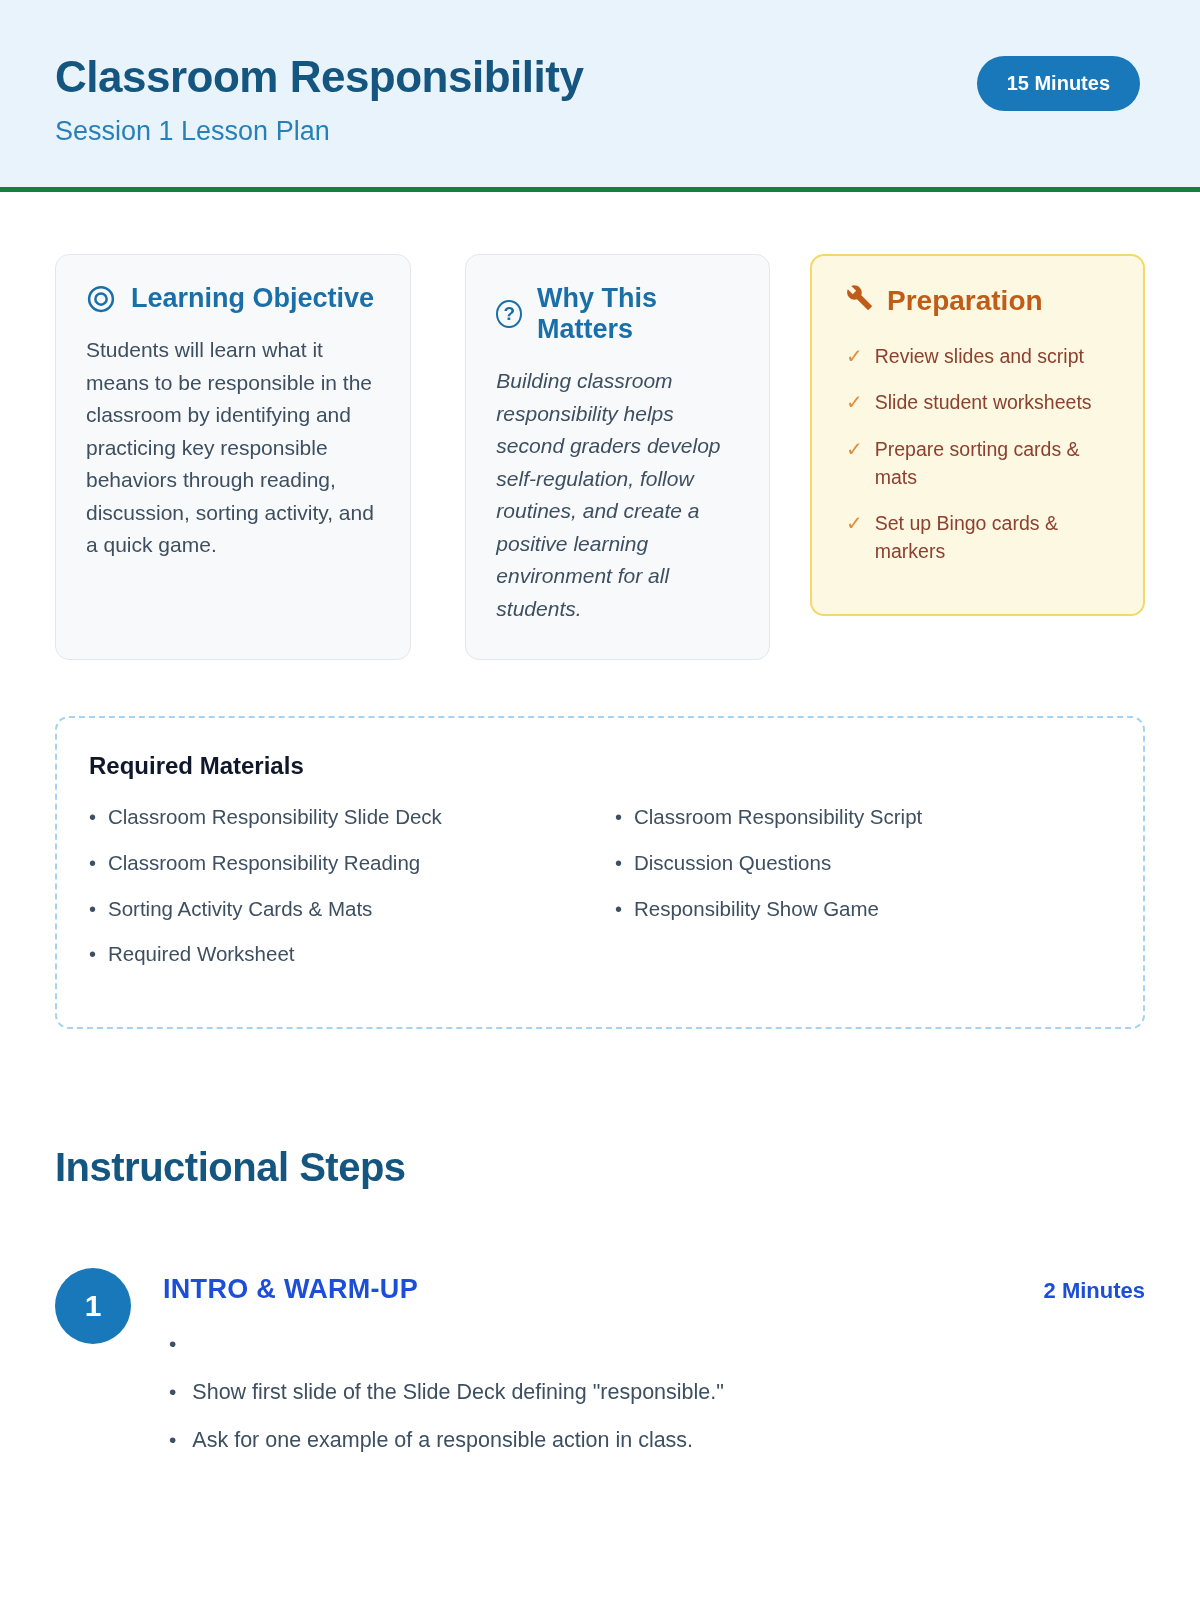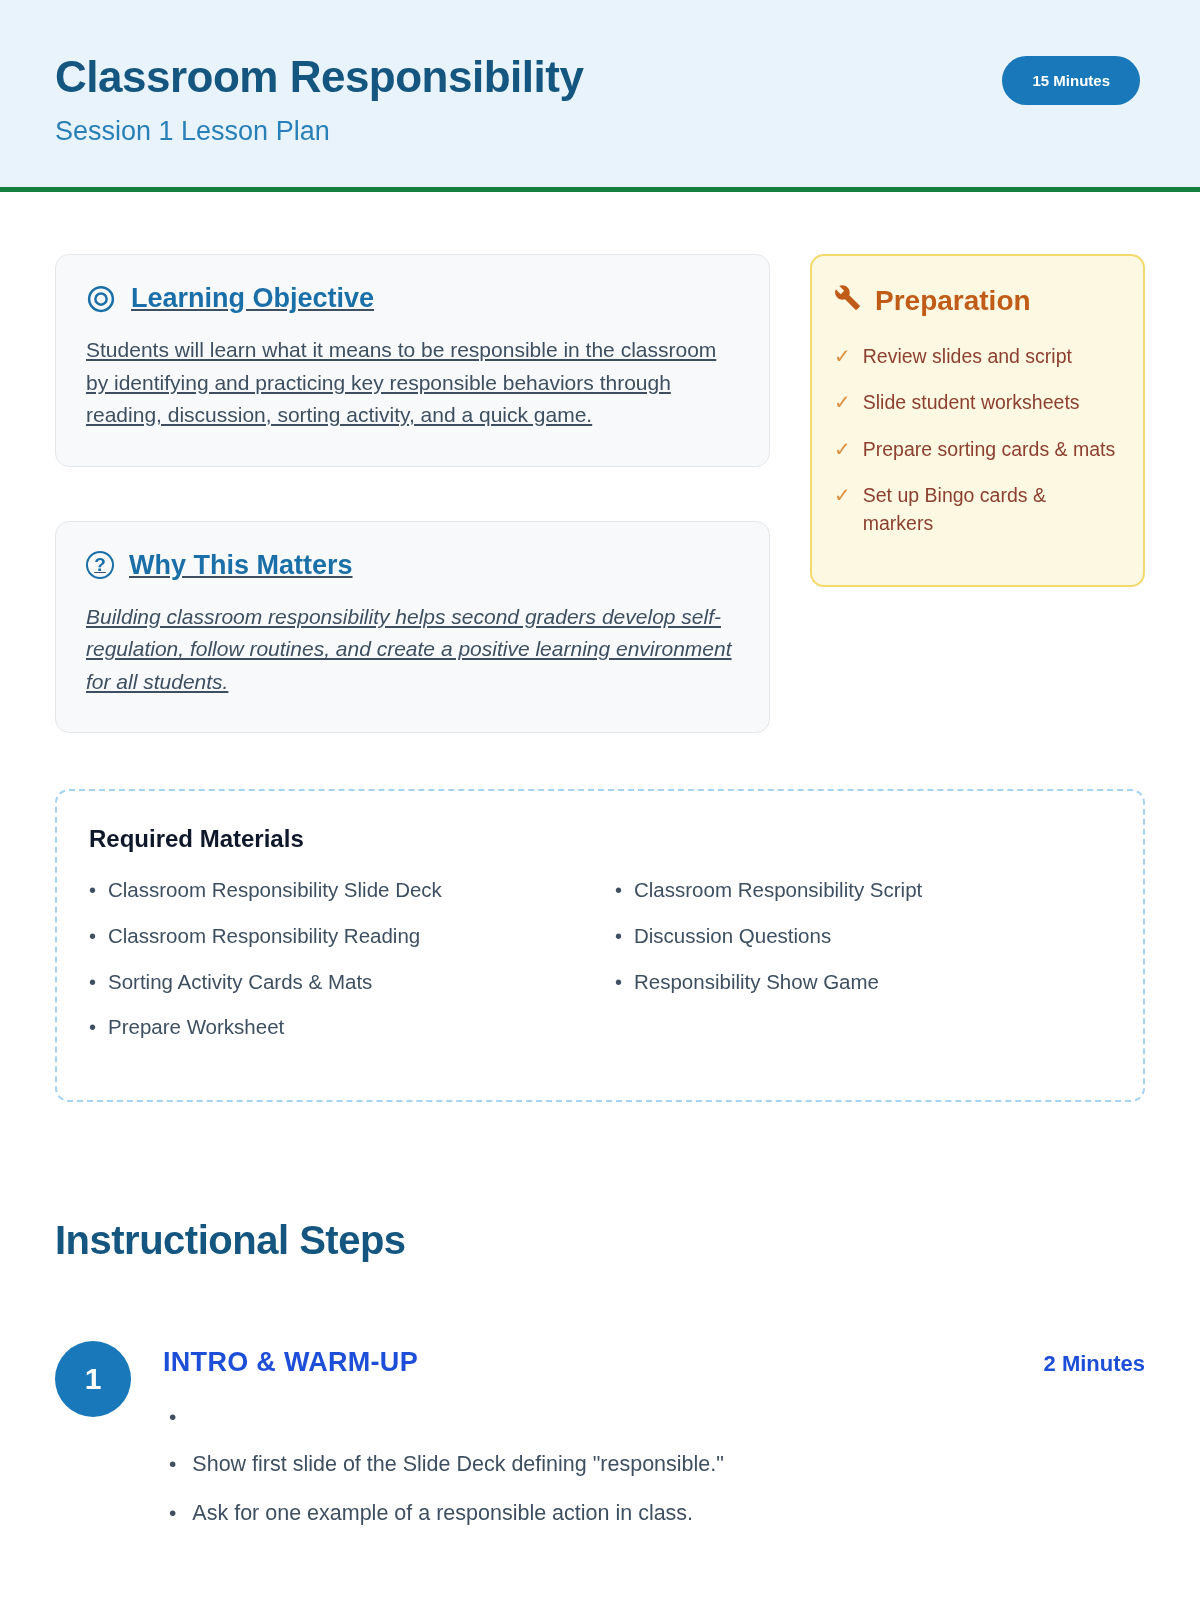--- a/index.html
+++ b/index.html
@@ -29,40 +29,40 @@
   }
   .header-titles .subtitle {
     margin-top: 14px;
     font-size: 27px;
     color: #2980b9;
     font-weight: 500;
   }
   .duration-badge {
     background: #1878b9;
     color: #ffffff;
-    font-size: 15px;
+    font-size: 20px;
     font-weight: bold;
     padding: 16px 30px;
     border-radius: 32px;
     margin-top: 4px;
     white-space: nowrap;
   }
 
   
   .content { padding: 0 55px; }
 
   
   .two-col {
     display: grid;
     grid-template-columns: 1fr 335px;
     gap: 40px;
     margin-top: 62px;
     align-items: start;
   }
-  .left-col { display: flex; flex-direction: column; gap: 54px; text-decoration: underline; }
+  .left-col { display: flex; flex-direction: row; gap: 54px; }
 
   .card {
     background: #f8f9fa;
     border: 1px solid #e4e7ea;
     border-radius: 14px;
     padding: 28px 30px 34px 30px;
   }
   .card-heading {
     display: flex;
     align-items: center;
@@ -90,21 +90,21 @@
     display: inline-flex;
     align-items: center;
     justify-content: center;
   }
 
   
   .prep-card {
     background: #fdf8e2;
     border: 2px solid #f3d96b;
     border-radius: 14px;
-    padding: 28px 24px 30px 22px;
+    padding: 28px 24px 30px 34px;
   }
   .prep-heading {
     display: flex;
     align-items: center;
     gap: 14px;
     font-size: 28px;
     font-weight: bold;
     color: #c05c17;
   }
   .prep-list { margin-top: 24px; list-style: none; }
@@ -290,21 +290,21 @@
         <li>
           <span class="dot">•</span>
           <span>Classroom Responsibility Reading</span>
         </li>
         <li>
           <span class="dot">•</span>
           <span>Sorting Activity Cards &amp; Mats</span>
         </li>
         <li>
           <span class="dot">•</span>
-          <span>Prepare Worksheet</span>
+          <span>Required Worksheet</span>
         </li>
       </ul>
       <ul>
         <li>
           <span class="dot">•</span>
           <span>Classroom Responsibility Script</span>
         </li>
         <li>
           <span class="dot">•</span>
           <span>Discussion Questions</span>

